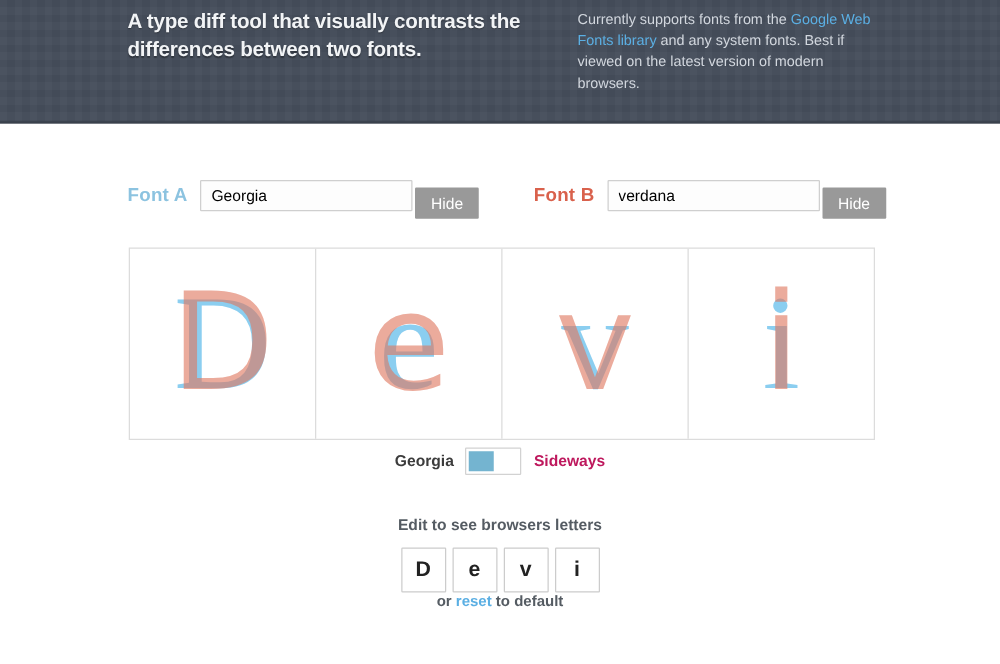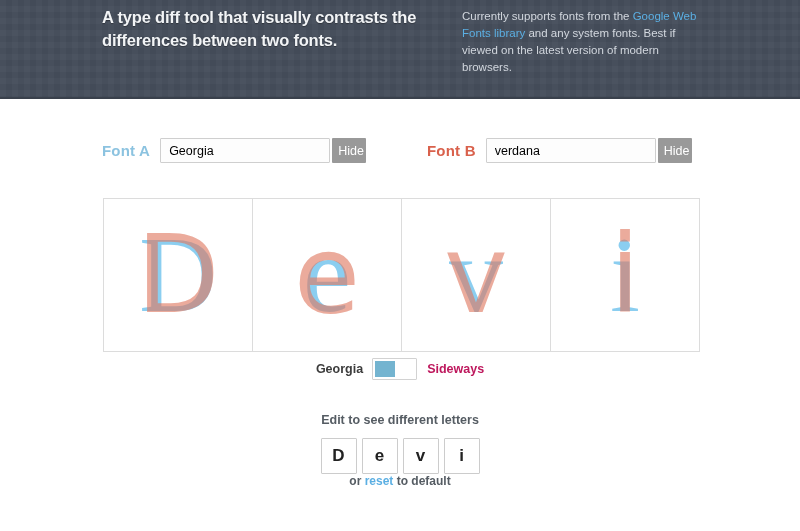--- a/index.html
+++ b/index.html
@@ -93,29 +93,30 @@
     font-family: "Liberation Sans", sans-serif;
     font-size: 12.5px;
     color: #000000;
     background: #fdfdfd;
     border: 1px solid #cfcfcf;
     border-radius: 1px;
     outline: none;
   }
   .hide-btn {
     margin-left: 2px;
-    width: 34px;
+    width: 51px;
     height: 25px;
     background: #999999;
     border: none;
     color: #ffffff;
     font-family: "Liberation Sans", sans-serif;
     font-size: 12.5px;
     cursor: pointer;
     border-radius: 1px;
+    margin-top: 12px;
   }
 
   
   .panels {
     position: absolute;
     left: 103px;
     top: 99px;
     width: 597px;
     height: 154px;
     display: flex;
@@ -284,21 +285,21 @@
 
   <div class="toggle-row">
     <span class="toggle-label active">Georgia</span>
     <div class="switch">
       <div class="knob"></div>
     </div>
     <span class="toggle-label inactive">Sideways</span>
   </div>
 
   <div class="editor">
-    <div class="editor-hint">Edit to see different letters</div>
+    <div class="editor-hint">Edit to see browsers letters</div>
     <div class="letter-boxes">
       <input class="letter-box" type="text" maxlength="1" value="D" style="">
       <input class="letter-box" type="text" maxlength="1" value="e" style="">
       <input class="letter-box" type="text" maxlength="1" value="v" style="">
       <input class="letter-box" type="text" maxlength="1" value="i" style="">
     </div>
     <div class="reset-line">
       <span>or </span><a class="link" href="#">reset</a><span> to default</span>
     </div>
   </div>

